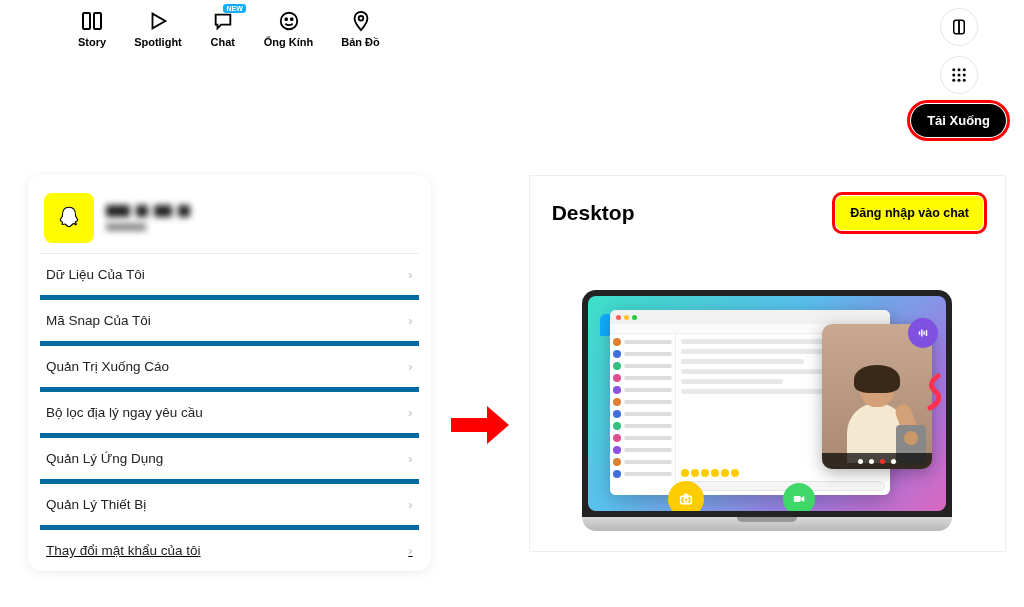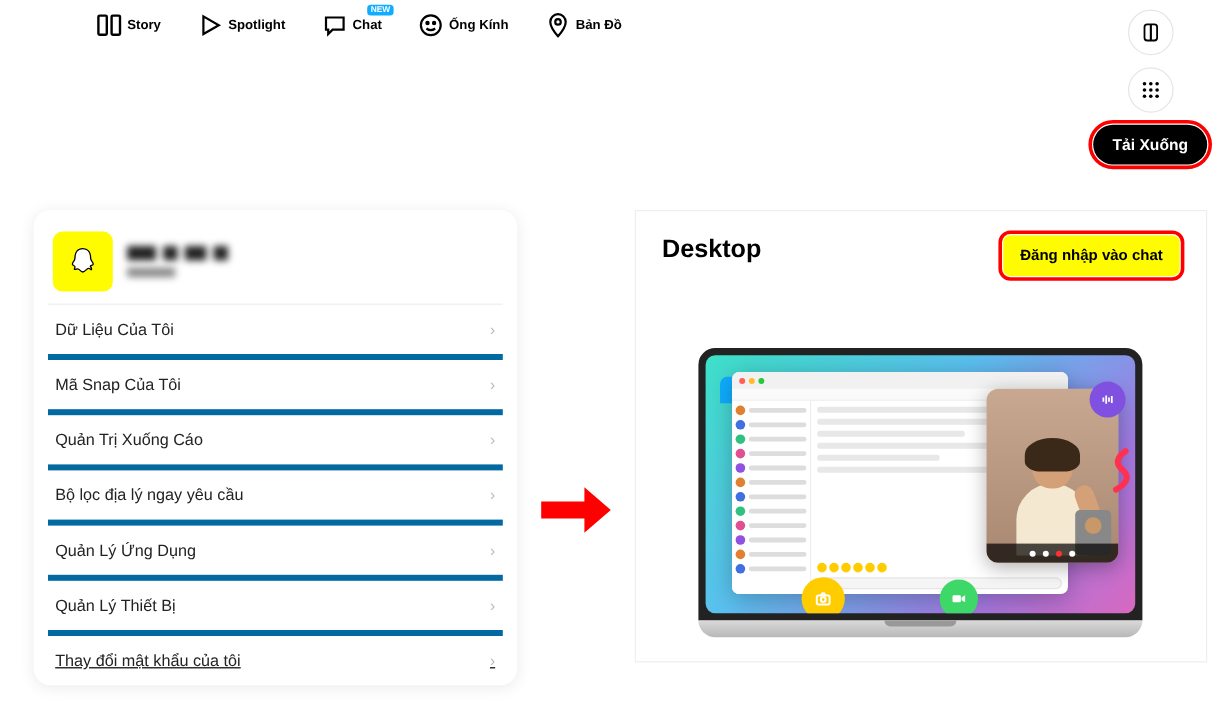--- a/index.html
+++ b/index.html
@@ -1,21 +1,21 @@
 <!DOCTYPE html>
 <html><head>
 <meta charset="utf-8">
 <style>
 * { margin: 0; padding: 0; box-sizing: border-box; font-family: -apple-system, BlinkMacSystemFont, "Segoe UI", Helvetica, Arial, sans-serif; }
 body { background: #fff; width: 1024px; height: 607px; overflow: hidden; }
 
 
 .topnav { display: flex; align-items: flex-start; padding: 8px 18px 0 18px; justify-content: space-between; }
 .nav-left { display: flex; gap: 28px; align-items: flex-start; padding-left: 60px; }
-.nav-item { display: flex; flex-direction: row; align-items: center; gap: 2px; cursor: pointer; position: relative; }
+.nav-item { display: flex; flex-direction: column; align-items: center; gap: 2px; cursor: pointer; position: relative; }
 .nav-icon { width: 26px; height: 26px; display: flex; align-items: center; justify-content: center; }
 .nav-label { font-size: 11px; font-weight: 600; color: #000; }
 .new-badge { position: absolute; top: -4px; right: -10px; background: #0FADFF; color: #fff; font-size: 7px; font-weight: 700; padding: 1px 3px; border-radius: 3px; }
 
 .nav-right { display: flex; gap: 10px; align-items: center; flex-direction: column; }
 .circle-btn { width: 38px; height: 38px; border-radius: 50%; border: 1px solid #e5e5e5; background: #fff; display: flex; align-items: center; justify-content: center; cursor: pointer; }
 .download-btn { background: #000; color: #fff; border-radius: 20px; padding: 9px 16px; font-size: 13px; font-weight: 700; border: none; cursor: pointer; }
 .hl-red { outline: 3px solid #ff0000; outline-offset: 1px; }
 
 
@@ -42,21 +42,21 @@
 .menu-item:last-child { border-bottom: none; text-decoration: underline; }
 .menu-label { font-size: 13.5px; color: #222; }
 .chevron { color: #bbb; font-size: 13px; }
 
 
 .arrow-wrap { display: flex; align-items: center; height: 500px; }
 .big-arrow { width: 62px; height: 42px; }
 
 
 .right-panel { width: 480px; background: #fff; border: 1px solid #eee; padding: 20px 22px; }
-.right-head { display: flex; justify-content: space-between; align-items: flex-start; margin-bottom: 60px; }
+.right-head { display: flex; justify-content: space-between; align-items: center; margin-bottom: 60px; }
 .desktop-title { font-size: 21px; font-weight: 800; }
 .login-chat { background: #FFFC00; color: #000; border: none; padding: 10px 14px; font-size: 12.5px; font-weight: 700; border-radius: 6px; cursor: pointer; }
 
 .laptop-illus { display: flex; justify-content: center; }
 .laptop { position: relative; width: 370px; }
 .screen-bezel { background: #222; border-radius: 14px 14px 0 0; padding: 6px; }
 .screen { background: linear-gradient(135deg, #3de0c8 0%, #5bc0f0 40%, #a078e0 75%, #d968c0 100%); height: 215px; border-radius: 8px; position: relative; overflow: hidden; }
 .base { height: 14px; background: linear-gradient(#d9d9d9, #b8b8b8); border-radius: 0 0 18px 18px; position: relative; }
 .notch { position: absolute; top: 0; left: 50%; transform: translateX(-50%); width: 60px; height: 5px; background: #999; border-radius: 0 0 6px 6px; }
 

